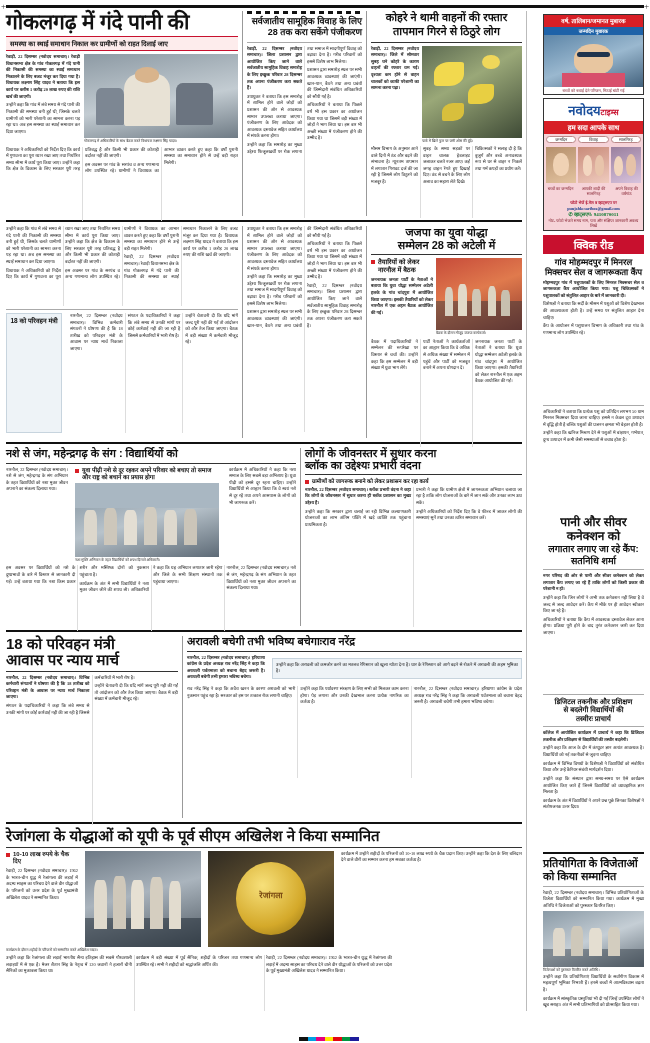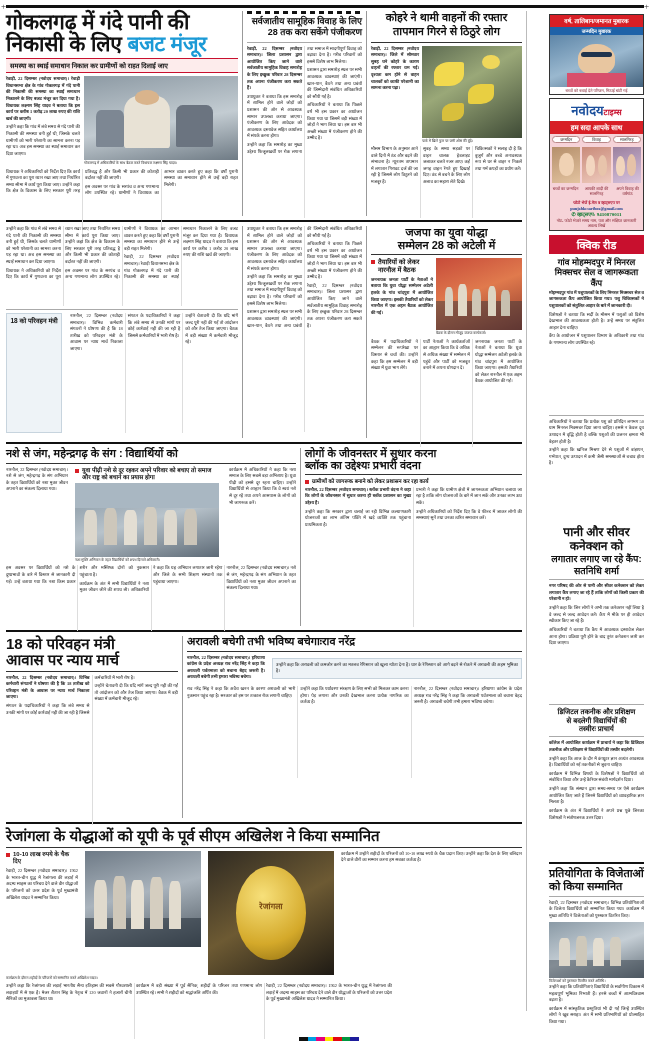--- a/index.html
+++ b/index.html
@@ -32,21 +32,21 @@
   .dateline { border:1px solid #777; background:#fff; padding:2px 5px; font-size:6px;
              font-family:"Liberation Sans",sans-serif; white-space:nowrap; }
   .logo-circle { width:22px; height:22px; border-radius:50%; background:#2b6cb0; margin-left:3px;
              display:flex; align-items:center; justify-content:center; color:#fff; font-size:11px;
              font-weight:bold; font-family:"Liberation Sans",sans-serif; }
   .crop-mark { position:absolute; color:#333; font-size:9px; }
 
   
   .body-wrap { display:flex; gap:4px; margin-top:3px; height:1000px; }
   .left-zone { width:516px; position:relative; }
-  .right-rail { width:118px; border-left:1px solid #bbb; padding-left:22px; }
+  .right-rail { width:118px; border-left:1px solid #bbb; padding-left:16px; }
 
   
   .hl { font-weight:bold; line-height:1.05; color:#111; font-family:"Liberation Sans",sans-serif; }
   .hl-xxl { font-size:21px; letter-spacing:-0.2px; }
   .hl-xl  { font-size:15px; }
   .hl-l   { font-size:11px; }
   .hl-m   { font-size:11px; }
   .hl-s   { font-size:9px; }
   .accent-blue { color:#1b9ad6; }
   .subbar { background:#fdecec; border-top:1px solid #c8102e; border-bottom:1px solid #c8102e;
@@ -112,23 +112,20 @@
   <div style="border-top:2px solid #111;border-bottom:1px solid #111;height:3px;margin-top:1px"></div>
 
   <div class="body-wrap">
 
     <div class="left-zone">
 
       <div class="flexrow" style="height:205px">
 
         <div style="width:232px">
           <div class="hl hl-xxl">गोकलगढ़ में गंदे पानी की</div>
-          <div class="hl hl-xxl">
-            <span>निकासी के लिए </span><span class="accent-blue">बजट मंजूर</span>
-          </div>
           <div class="subbar">समस्या का स्थाई समाधान निकाल कर ग्रामीणों को राहत दिलाई जाए</div>
 
           <div style="display:flex;gap:4px">
             <div class="body-text" style="width:74px">
               <p class="lead">रेवाड़ी, 22 दिसम्बर (नवोदय समाचार)। रेवाड़ी विधानसभा क्षेत्र के गांव गोकलगढ़ में गंदे पानी की निकासी की समस्या का स्थाई समाधान निकालने के लिए बजट मंजूर कर दिया गया है। विधायक लक्ष्मण सिंह यादव ने बताया कि इस कार्य पर करीब 1 करोड़ 20 लाख रुपए की राशि खर्च की जाएगी।</p>
               <p>उन्होंने कहा कि गांव में लंबे समय से गंदे पानी की निकासी की समस्या बनी हुई थी, जिसके चलते ग्रामीणों को भारी परेशानी का सामना करना पड़ रहा था। अब इस समस्या का स्थाई समाधान कर दिया जाएगा।</p>
             </div>
             <div style="flex:1">
               <div class="photo" style="height:84px;background:linear-gradient(170deg,#8d9aa4,#c3ccd2 55%,#6f7b85);">
                 <div style="position:absolute;left:26%;top:24%;width:30%;height:62%;background:#e8e2d5;border-radius:30% 30% 6% 6%"></div>
@@ -359,21 +356,21 @@
             <div class="photo" style="height:96px;background:linear-gradient(165deg,#6e7a86,#aab4bd 45%,#4e5861);">
               <div style="position:absolute;left:0;bottom:0;width:100%;height:30%;background:rgba(30,40,50,.5)"></div>
               <div style="position:absolute;left:8%;top:30%;width:11%;height:52%;background:#e0dacd;border-radius:26% 26% 0 0"></div>
               <div style="position:absolute;left:24%;top:26%;width:11%;height:56%;background:#cfc8ba;border-radius:26% 26% 0 0"></div>
               <div style="position:absolute;left:40%;top:30%;width:11%;height:52%;background:#e6e0d3;border-radius:26% 26% 0 0"></div>
               <div style="position:absolute;left:56%;top:27%;width:11%;height:55%;background:#d5cec0;border-radius:26% 26% 0 0"></div>
               <div style="position:absolute;left:72%;top:31%;width:11%;height:51%;background:#e2dccf;border-radius:26% 26% 0 0"></div>
             </div>
           </div>
           <div style="width:126px">
-            <div class="photo" style="height:124px;background:linear-gradient(150deg,#2f2a22,#6d5a33 50%,#1e1a14);">
+            <div class="photo" style="height:96px;background:linear-gradient(150deg,#2f2a22,#6d5a33 50%,#1e1a14);">
               <div style="position:absolute;left:22%;top:12%;width:56%;height:76%;border-radius:50%;
                           background:radial-gradient(circle at 38% 32%,#f7e07a,#d4a92a 62%,#8e6d11);"></div>
               <div style="position:absolute;left:0;top:40%;width:100%;text-align:center;color:#7a4a12;
                           font-weight:bold;font-size:8px;font-family:'Liberation Sans',sans-serif">रेजांगला</div>
             </div>
           </div>
           <div style="flex:1;padding-left:3px">
             <div class="body-text">कार्यक्रम में उन्होंने शहीदों के परिजनों को 10-10 लाख रुपये के चैक प्रदान किए। उन्होंने कहा कि देश के लिए बलिदान देने वाले वीरों का सम्मान करना हम सबका कर्तव्य है।</div>
           </div>
         </div>

